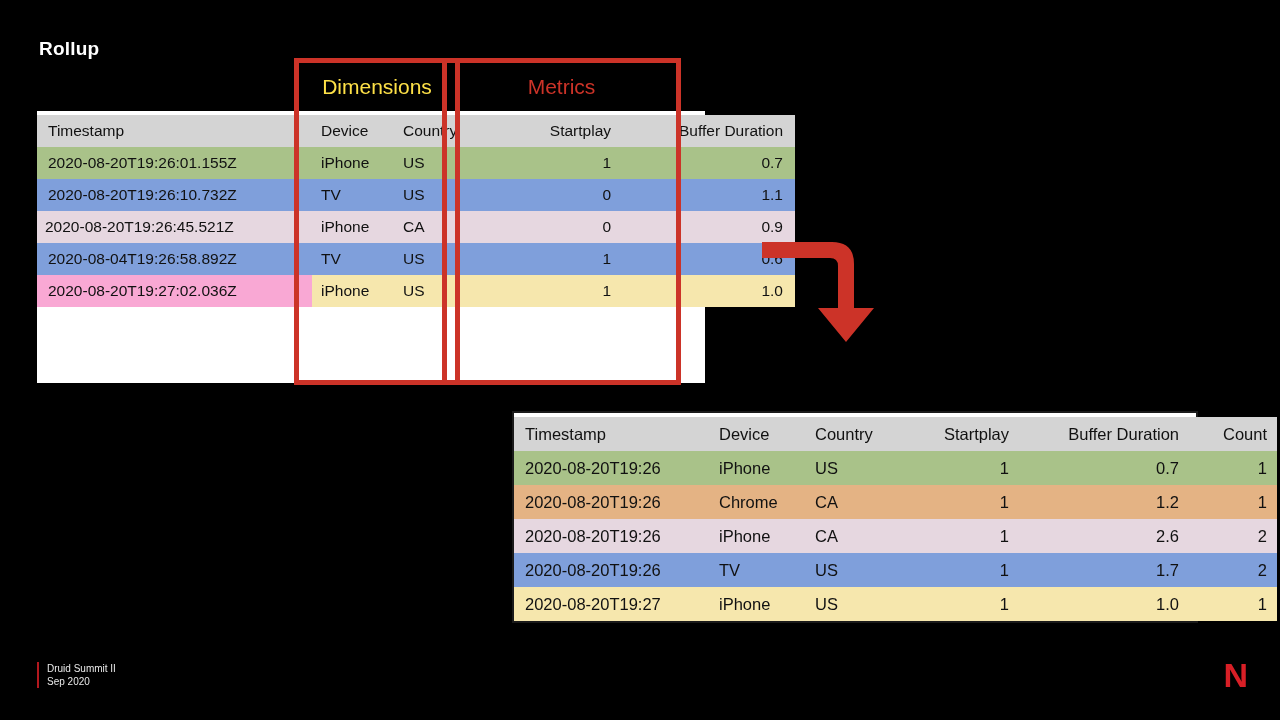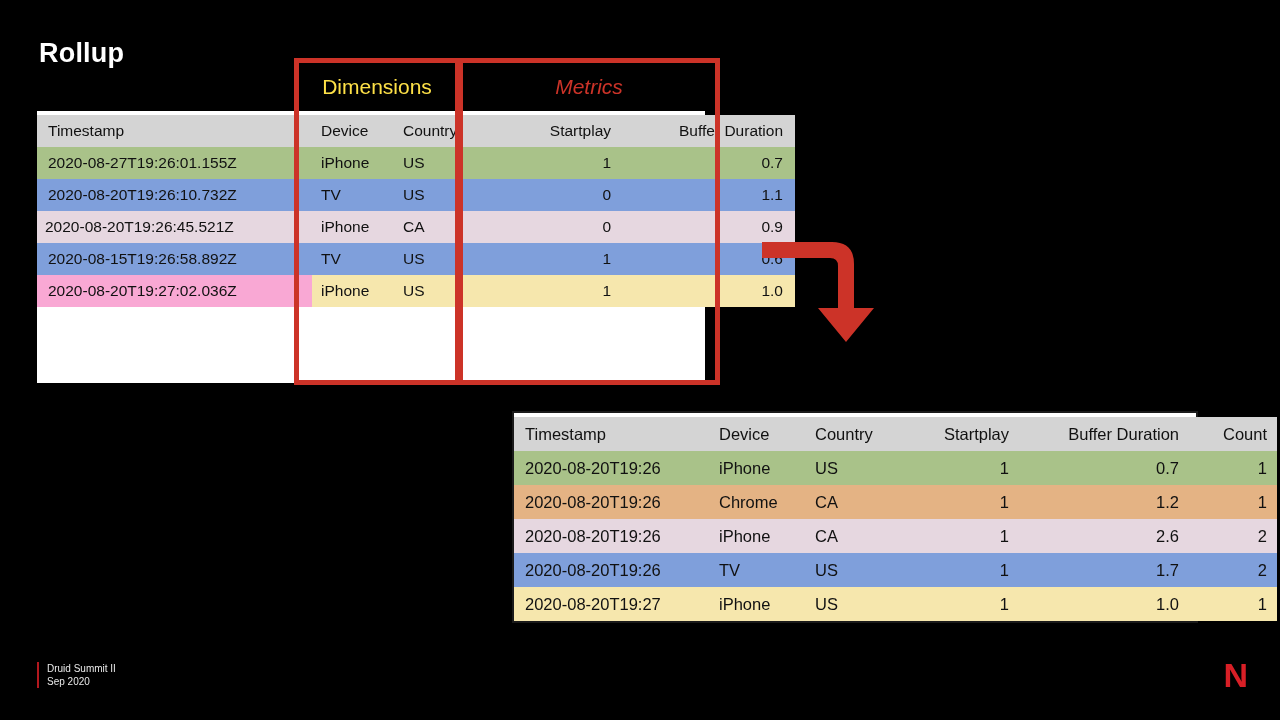--- a/index.html
+++ b/index.html
@@ -14,21 +14,21 @@
     overflow: hidden;
     font-family: "Liberation Sans", sans-serif;
     color: #ffffff;
   }
 
   
   .slide-title {
     position: absolute;
     left: 39px;
     top: 38px;
-    font-size: 27px;
+    font-size: 19px;
     font-weight: bold;
     letter-spacing: 0.2px;
     color: #ffffff;
   }
 
   
   .data-table {
     border-collapse: collapse;
     background: #ffffff;
     table-layout: fixed;
@@ -106,21 +106,21 @@
     position: absolute;
     left: 0;
     right: 0;
     top: 12px;
     text-align: center;
     color: #e03a2c;
     font-size: 21px;
     font-family: "Liberation Sans", sans-serif;
   }
   #ann-dimensions { left: 294px; top: 58px; width: 166px; height: 327px; }
-  #ann-metrics    { left: 458px; top: 58px; width: 262px; height: 327px; font-style: italic; }
+  #ann-metrics    { left: 442px; top: 58px; width: 239px; height: 327px; }
   
   .ann-cap {
     position: absolute;
     background: #000000;
     pointer-events: none;
   }
   #cap-dimensions { left: 299px; top: 63px; width: 156px; height: 48px; }
   #cap-metrics    { left: 471px; top: 63px; width: 228px; height: 48px; }
 
   
@@ -174,42 +174,42 @@
       <tr>
         <th class="c-ts">Timestamp</th>
         <th class="c-dev">Device</th>
         <th class="c-country">Country</th>
         <th class="c-sp">Startplay</th>
         <th class="c-bd">Buffer Duration</th>
       </tr>
     </thead>
     <tbody id="raw-body">
         <tr style="background: rgb(169, 194, 137);">
-          <td class="c-ts" style="background: rgb(169, 194, 137);">2020-08-27T19:26:01.155Z</td>
+          <td class="c-ts" style="background: rgb(169, 194, 137);">2020-08-20T19:26:01.155Z</td>
           <td class="c-dev" style="background: rgb(169, 194, 137);">iPhone</td>
           <td class="c-country" style="background: rgb(169, 194, 137);">US</td>
           <td class="c-sp" style="background: rgb(169, 194, 137);">1</td>
           <td class="c-bd" style="background: rgb(169, 194, 137);">0.7</td>
         </tr>
         <tr style="background: rgb(127, 159, 219); padding-left: 20px;">
           <td class="c-ts" style="background: rgb(127, 159, 219);">2020-08-20T19:26:10.732Z</td>
           <td class="c-dev" style="background: rgb(127, 159, 219);">TV</td>
           <td class="c-country" style="background: rgb(127, 159, 219);">US</td>
           <td class="c-sp" style="background: rgb(127, 159, 219);">0</td>
           <td class="c-bd" style="background: rgb(127, 159, 219);">1.1</td>
         </tr>
         <tr style="background: rgb(230, 215, 224);">
           <td class="c-ts" style="background: rgb(230, 215, 224); padding-left: 8px;">2020-08-20T19:26:45.521Z</td>
           <td class="c-dev" style="background: rgb(230, 215, 224);">iPhone</td>
           <td class="c-country" style="background: rgb(230, 215, 224);">CA</td>
           <td class="c-sp" style="background: rgb(230, 215, 224);">0</td>
           <td class="c-bd" style="background: rgb(230, 215, 224);">0.9</td>
         </tr>
         <tr style="background: rgb(127, 159, 219);">
-          <td class="c-ts" style="background: rgb(127, 159, 219);">2020-08-15T19:26:58.892Z</td>
+          <td class="c-ts" style="background: rgb(127, 159, 219);">2020-08-04T19:26:58.892Z</td>
           <td class="c-dev" style="background: rgb(127, 159, 219);">TV</td>
           <td class="c-country" style="background: rgb(127, 159, 219);">US</td>
           <td class="c-sp" style="background: rgb(127, 159, 219);">1</td>
           <td class="c-bd" style="background: rgb(127, 159, 219);">0.6</td>
         </tr>
         <tr style="background: rgb(246, 231, 173);">
           <td class="c-ts" style="background: #f9a8d4;">2020-08-20T19:27:02.036Z</td>
           <td class="c-dev" style="background: rgb(246, 231, 173);">iPhone</td>
           <td class="c-country" style="background: rgb(246, 231, 173);">US</td>
           <td class="c-sp" style="background: rgb(246, 231, 173);">1</td>

